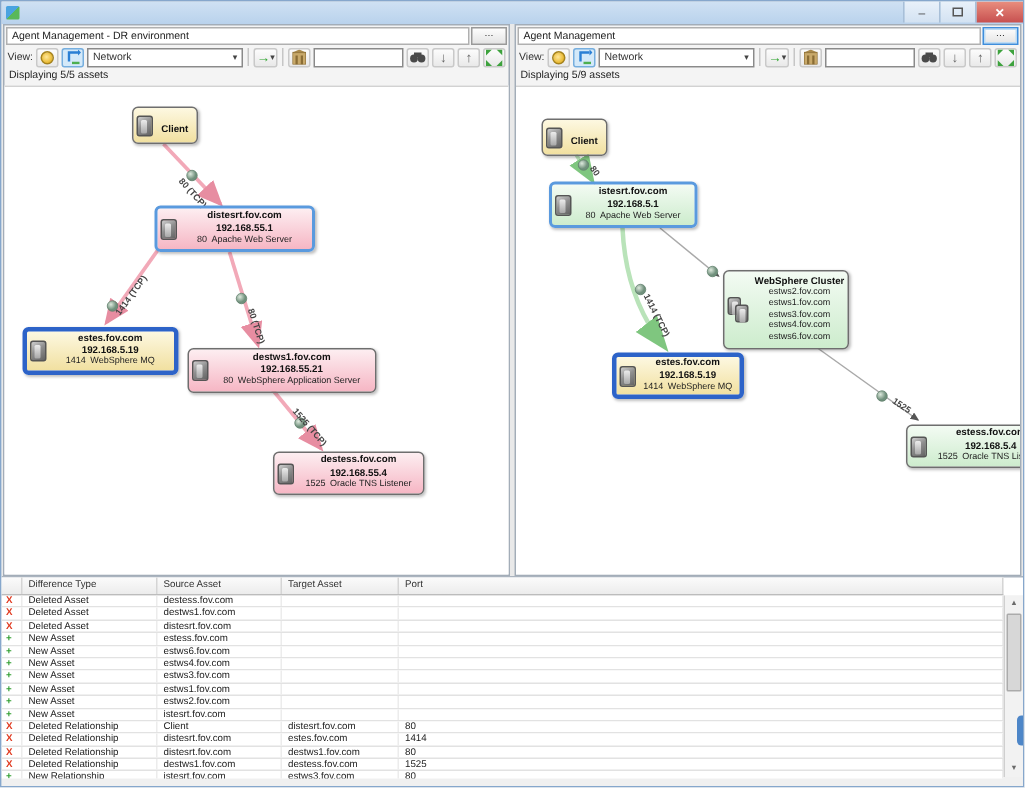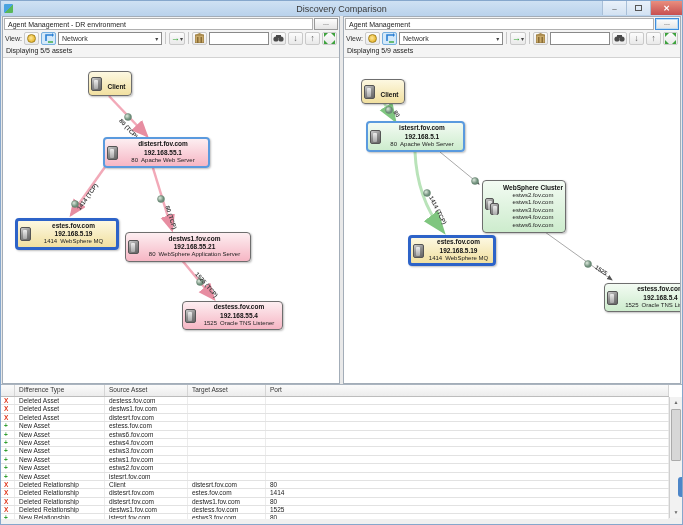--- a/index.html
+++ b/index.html
@@ -83,21 +83,20 @@
   .bottom-strip { height:6px; background:#f0f0f0; }
   .edge-accent { position:absolute; right:0; top:476px; width:4px; height:20px; background:#4d86c8; border-radius:3px 0 0 3px; }
 </style>
 </head>
 <body>
 
 <div class="window">
 
   <div class="titlebar">
     <span class="app-icon"></span>
-    <span class="tb-title">Discovery Comparison</span>
     <span class="win-controls">
       <span class="wc">–</span>
       <span class="wc max-glyph">
           <i></i>
         </span>
       <span class="wc close">✕</span>
     </span>
   </div>
 
   <div class="main">

